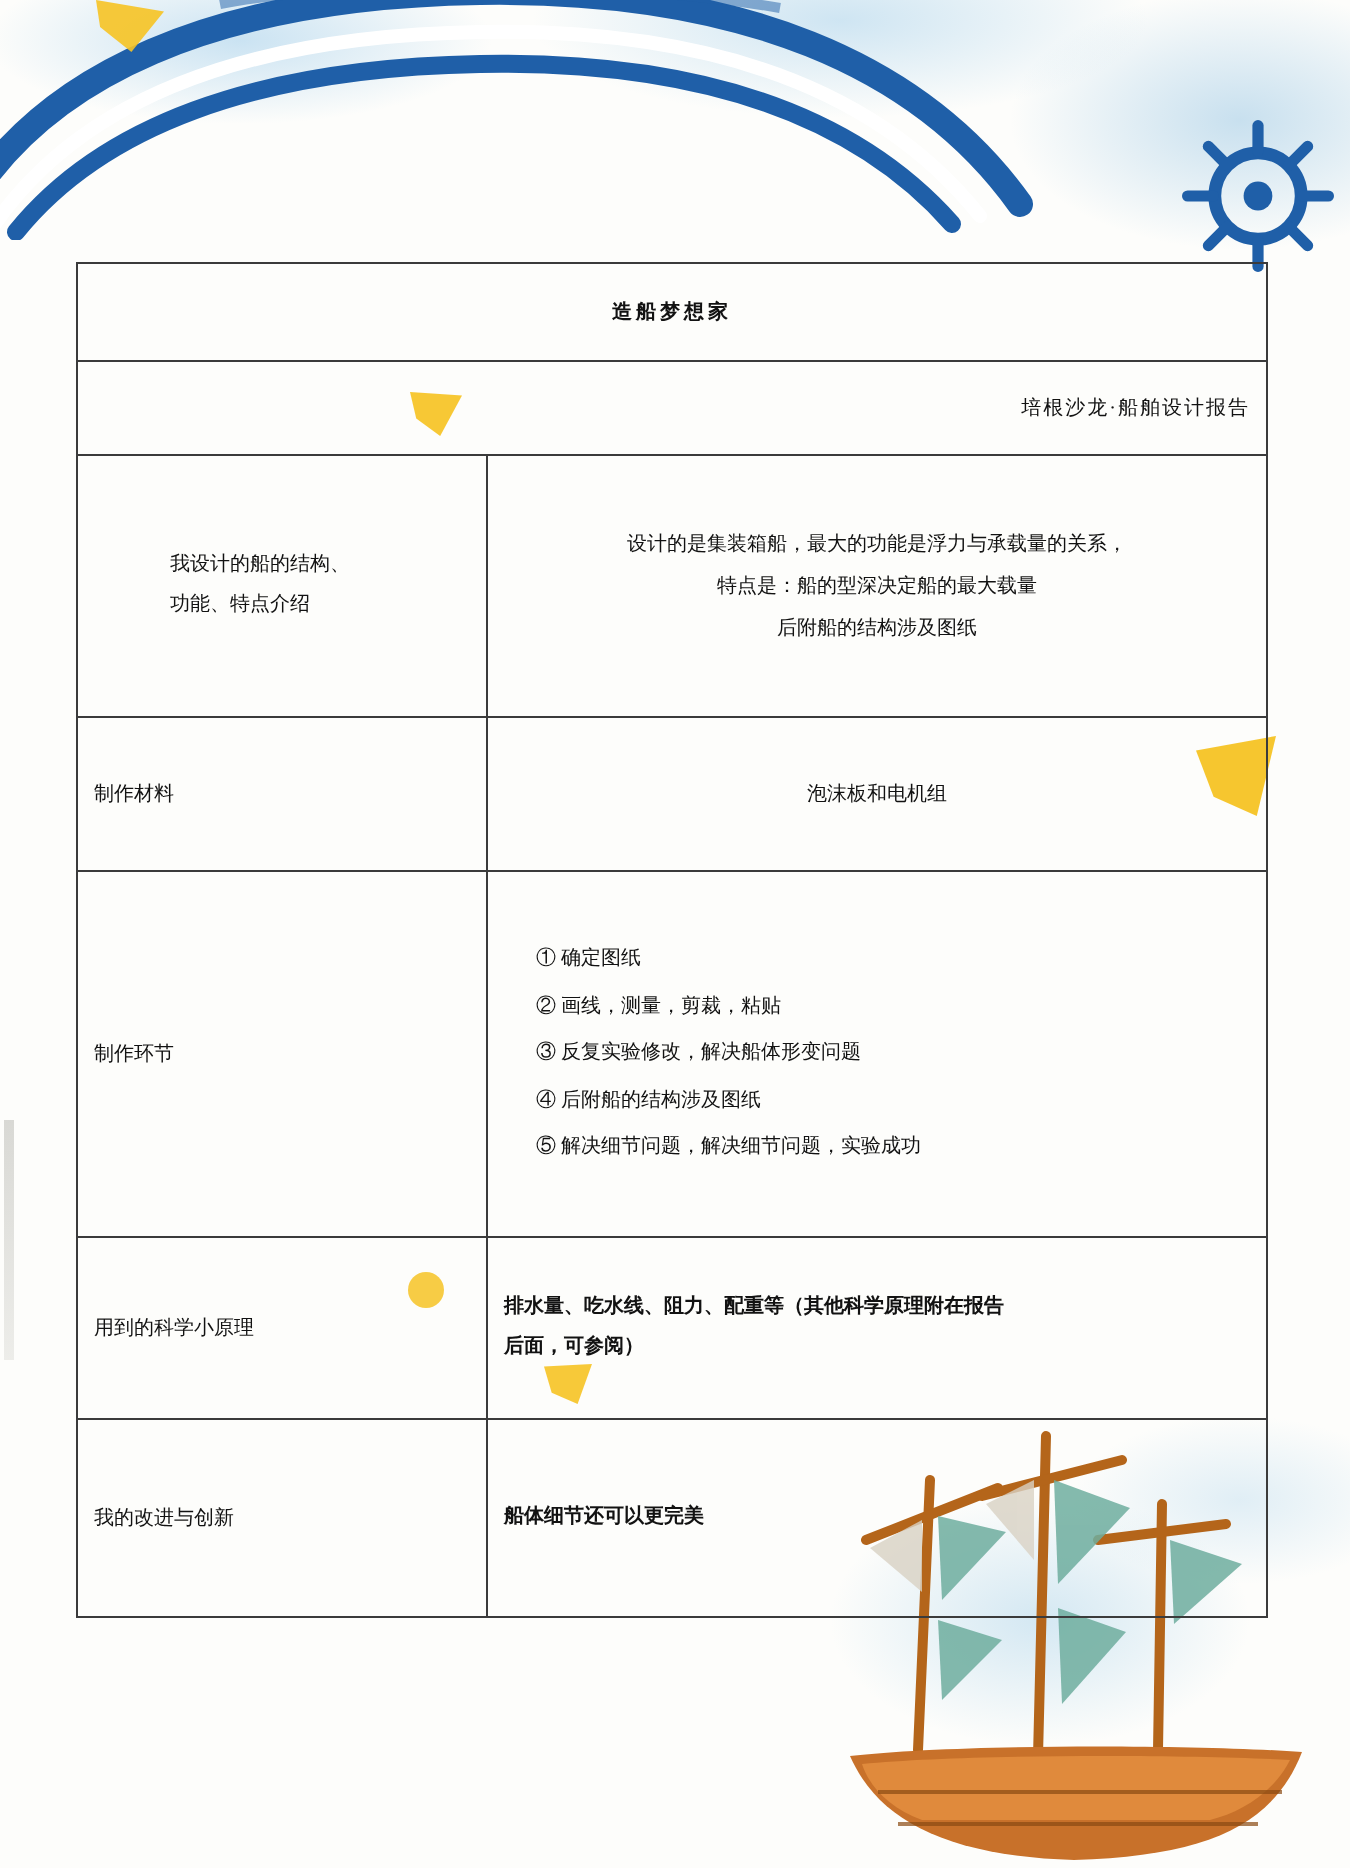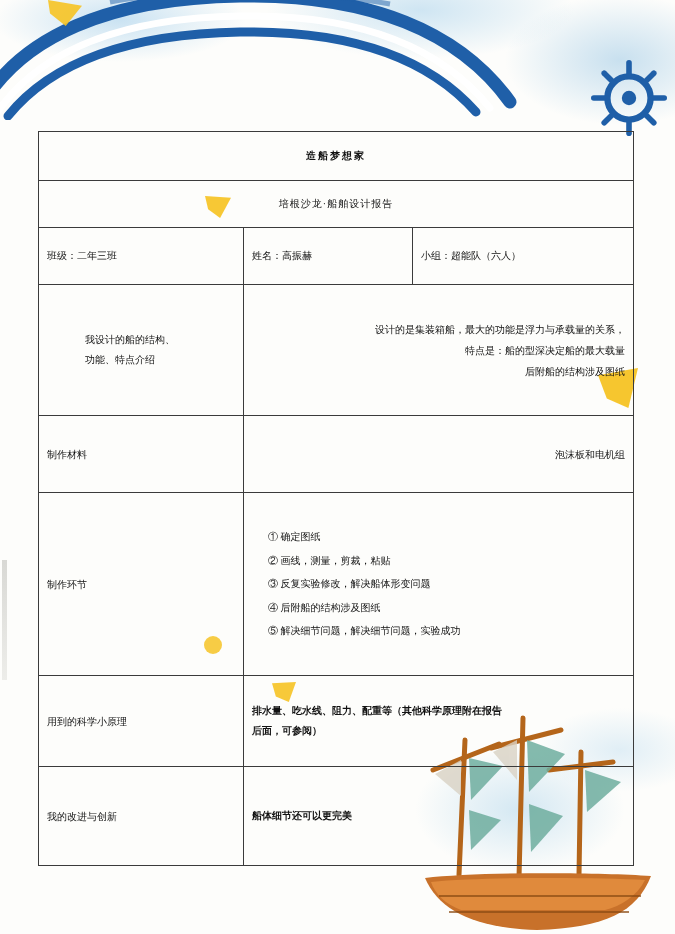--- a/index.html
+++ b/index.html
@@ -95,39 +95,39 @@
     background: transparent;
   }
   .title-cell {
     text-align: center;
     font-size: 21px;
     font-weight: bold;
     letter-spacing: 2px;
     height: 36px;
   }
   .subtitle-cell {
-    text-align: center;
+    text-align: right;
     font-size: 18px;
     letter-spacing: 1px;
     height: 34px;
   }
   .meta-cell {
     font-size: 15px;
     height: 44px;
     white-space: nowrap;
   }
   .label-cell {
     font-size: 15px;
     width: 150px;
     padding-left: 10px;
     line-height: 1.9;
   }
   .label-cell.two-line { line-height: 2.0; padding-left: 46px; }
   .body-center {
-    text-align: right;
+    text-align: center;
     line-height: 2.1;
   }
   .body-left {
     text-align: left;
     line-height: 2.0;
     font-weight: bold;
   }
   .steps {
     line-height: 2.35;
   }
@@ -200,25 +200,20 @@
 </div>
 
 <table class="report">
   <tbody>
       <tr>
     <td class="title-cell" colspan="3">造船梦想家</td>
   </tr>
   <tr>
     <td class="subtitle-cell" colspan="3">培根沙龙·船舶设计报告</td>
   </tr>
-  <tr>
-    <td class="meta-cell" style="width:138px">班级：二年三班</td>
-    <td class="meta-cell" style="width:152px">姓名：高振赫</td>
-    <td class="meta-cell">小组：超能队（六人）</td>
-  </tr>
 
   <tr>
     <td class="label-cell two-line">
       <div>我设计的船的结构、</div>
       <div>功能、特点介绍</div>
     </td>
     <td class="body-center top-align" colspan="2" style="height:118px">
       <div>设计的是集装箱船，最大的功能是浮力与承载量的关系，</div>
       <div>特点是：船的型深决定船的最大载量</div>
       <div>后附船的结构涉及图纸</div>

